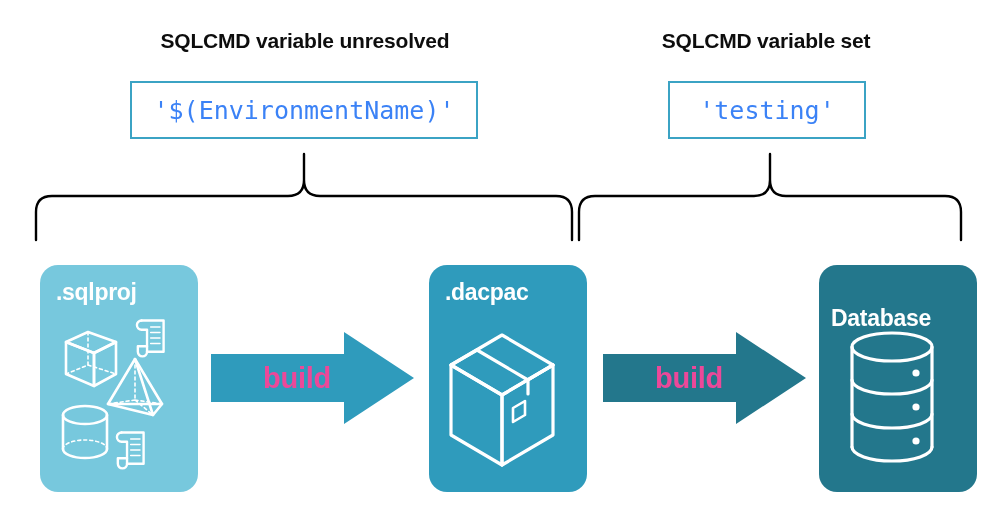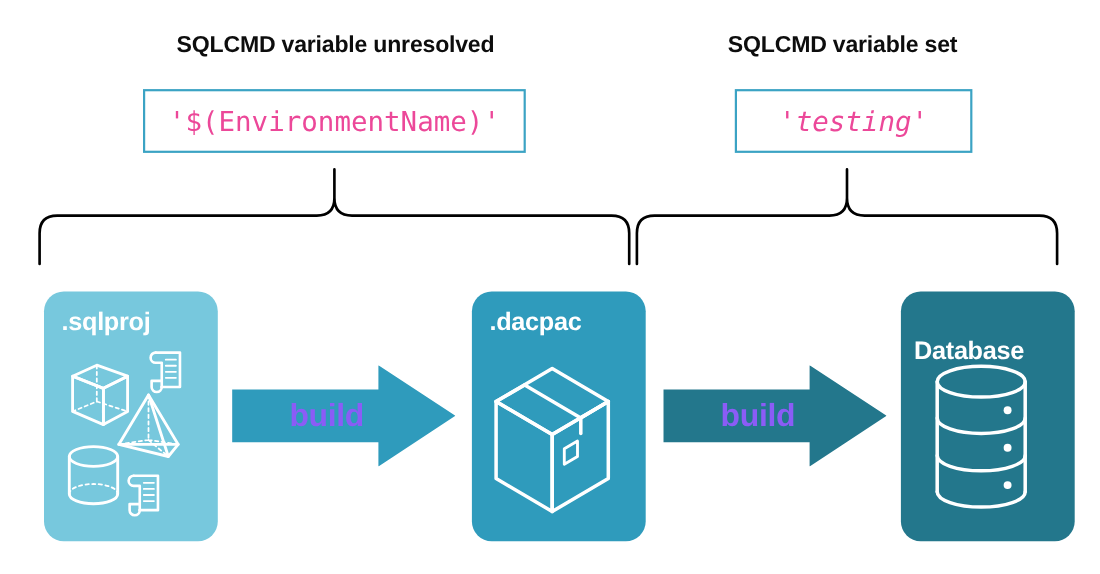--- a/index.html
+++ b/index.html
@@ -42,26 +42,26 @@
   .code-box {
     position: absolute;
     box-sizing: border-box;
     border: 2px solid #3ba3c4;
     background: #ffffff;
     display: flex;
     align-items: center;
     justify-content: center;
     font-family: "DejaVu Sans Mono", monospace;
     font-size: 25px;
-    color: #ec4899;
+    color: #3b82f6;
     letter-spacing: 0px;
     white-space: nowrap;
   }
   #code-box-left  { left: 130px; top: 81px; width: 348px; height: 58px; }
-  #code-box-right { left: 668px; top: 81px; width: 216px; height: 58px; font-style: italic; }
+  #code-box-right { left: 668px; top: 81px; width: 198px; height: 58px; }
 
   
   .overlay-svg {
     position: absolute;
     left: 0; top: 0;
     width: 1000px;
     height: 522px;
     pointer-events: none;
   }
 
@@ -119,21 +119,21 @@
     left: 0;
     top: 0;
     width: 168px;
     height: 92px;
     display: flex;
     align-items: center;
     justify-content: center;
     font-family: "Liberation Sans", sans-serif;
     font-weight: bold;
     font-size: 29px;
-    color: #8b5cf6;
+    color: #ec4899;
     letter-spacing: -0.3px;
     white-space: nowrap;
     padding-left: 4px;
     box-sizing: border-box;
   }
 </style>
 </head>
 <body>
 
 <div class="stage">

